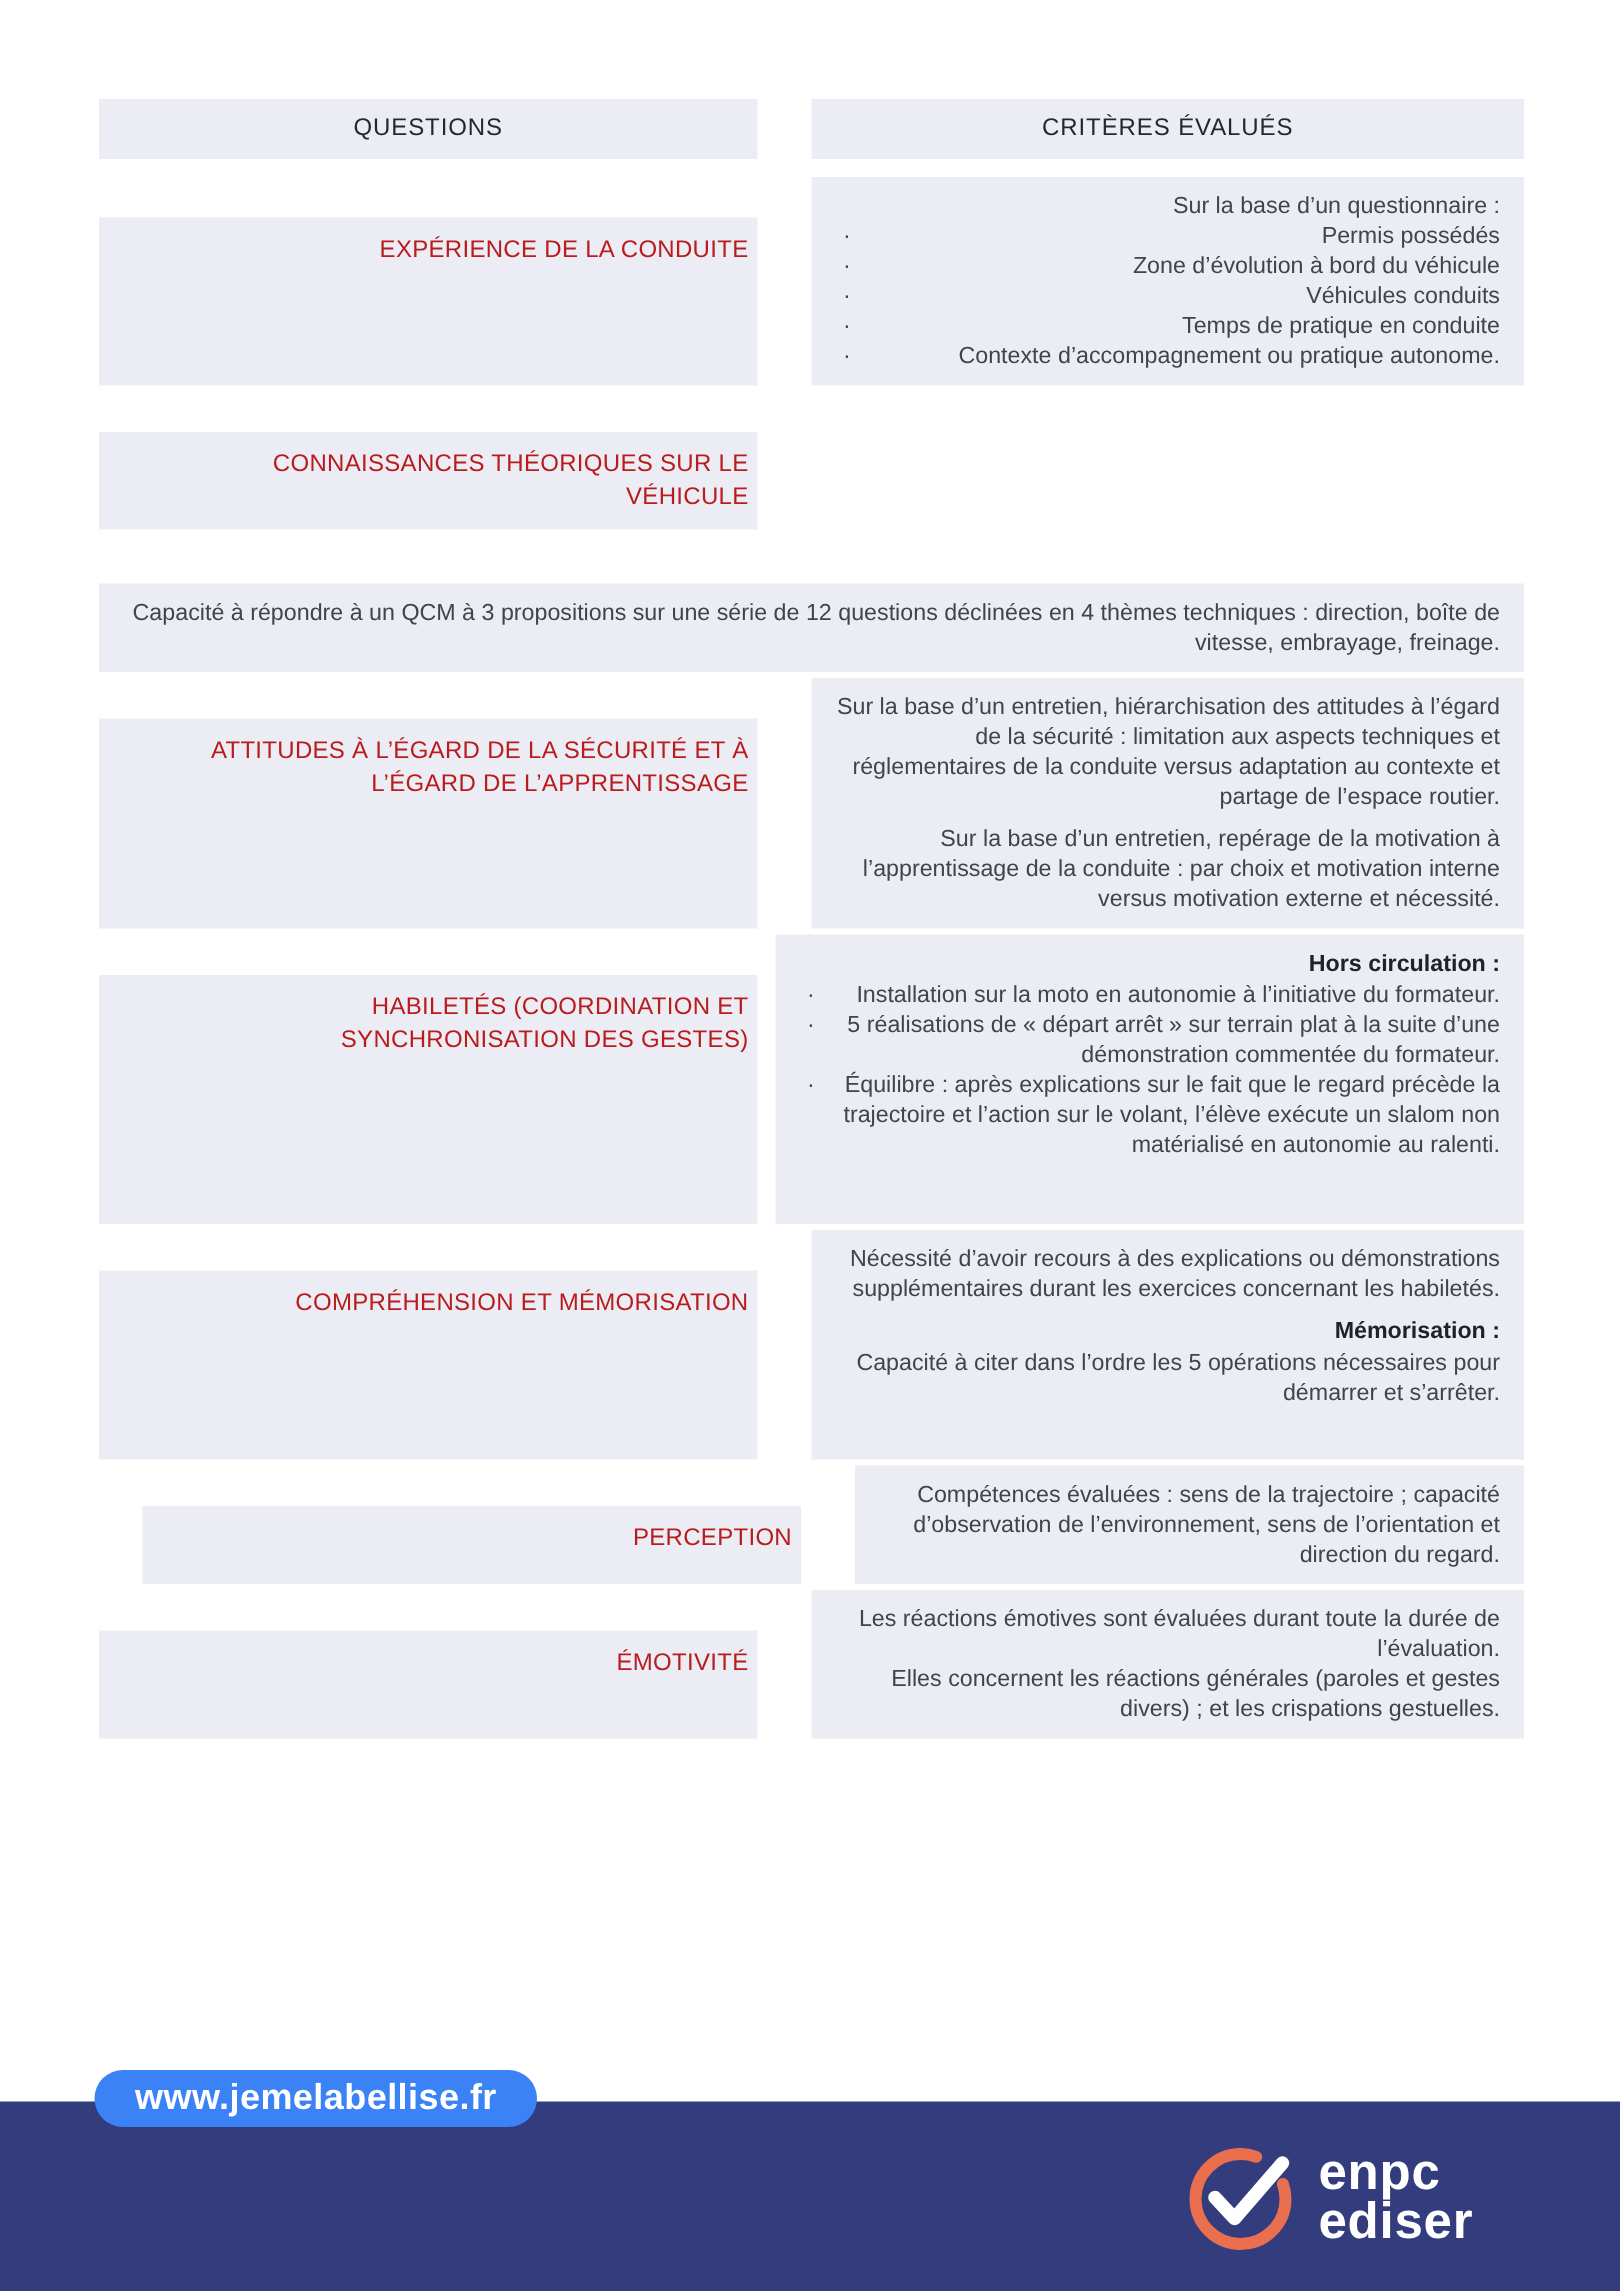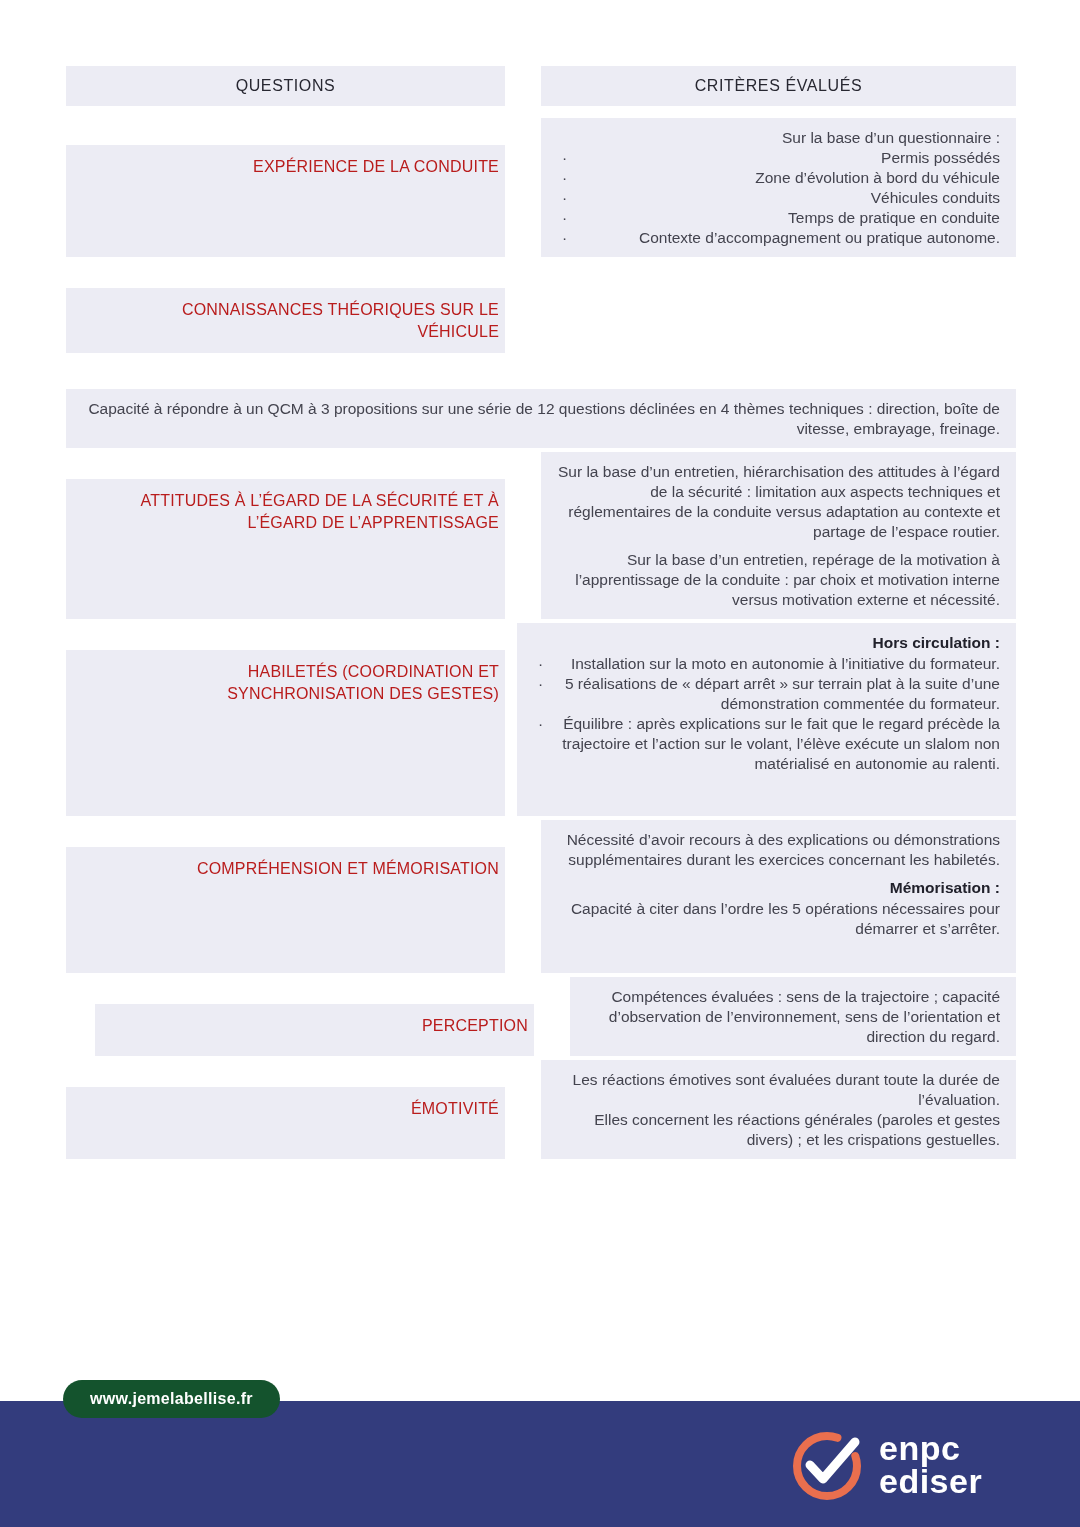--- a/index.html
+++ b/index.html
@@ -44,23 +44,23 @@
   .c-label{font-weight:bold;color:#21212b;margin:0 0 1px;}
   .ccell > :last-child{margin-bottom:0;}
   ul.c-bullets{list-style:none;margin:0;padding:0 0 0 21px;}
   ul.c-bullets li{position:relative;}
   ul.c-bullets li::before{content:"\00B7";position:absolute;left:-11px;top:0;}
 
   
   .footer-band{position:absolute;left:0;top:1401px;width:1080px;height:126px;background:#333c7d;}
   .pill{
     position:absolute;left:63px;top:1380px;height:38px;padding:0 27px;
-    background:#14532d;border-radius:19px;
+    background:#3b82f6;border-radius:19px;
     display:flex;align-items:center;justify-content:center;
-    color:#ffffff;font-weight:700;font-size:16px;letter-spacing:.3px;
+    color:#ffffff;font-weight:700;font-size:24px;letter-spacing:.3px;
   }
   .logo{position:absolute;left:787px;top:1422px;display:flex;align-items:center;}
   .logo-text{margin-left:8px;color:#ffffff;font-weight:800;font-size:34px;line-height:33px;letter-spacing:.5px;margin-top:-2px;}
 </style>
 </head>
 <body>
 
 <div class="page">
 
   <div class="table">

